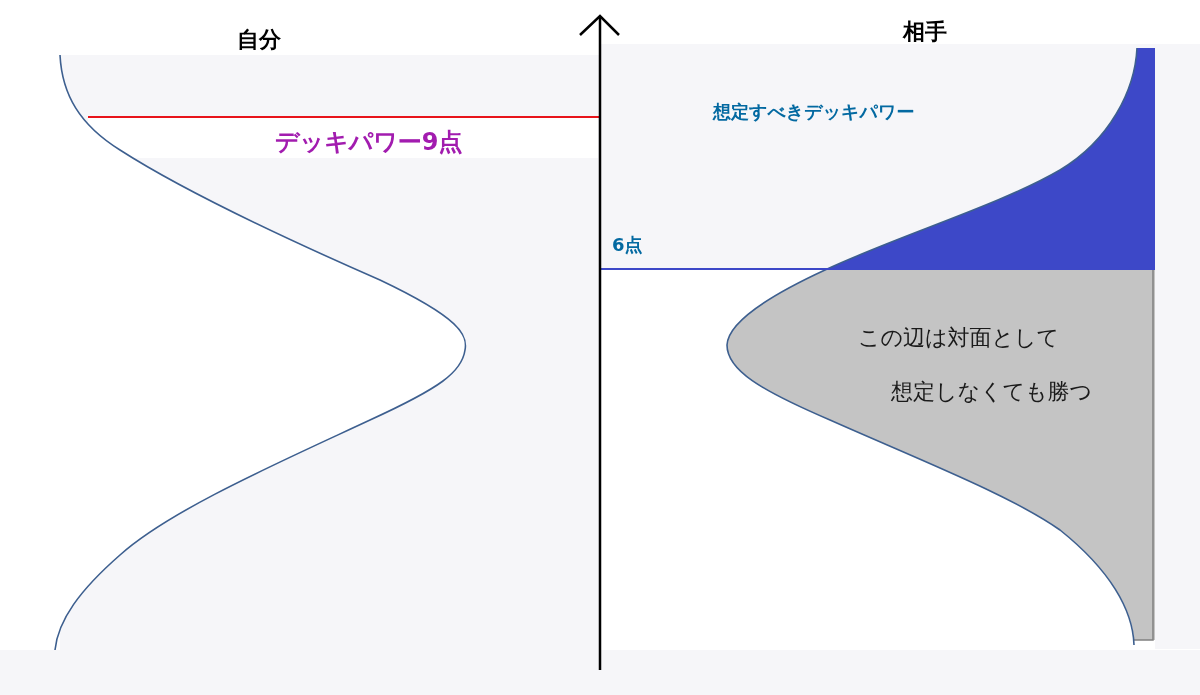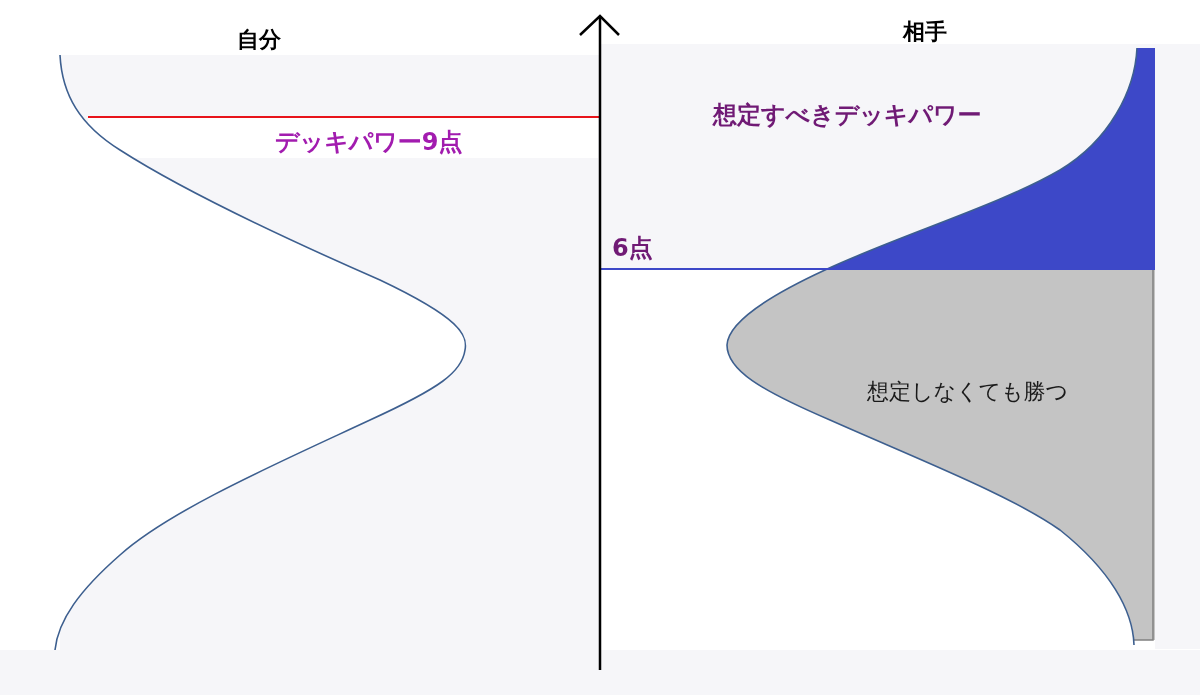--- a/index.html
+++ b/index.html
@@ -29,22 +29,22 @@
       font-size: 22px;
       color: #000000;
     }
     .red-label {
       font-weight: bold;
       font-size: 24px;
       color: #a21caf;
     }
     .blue-label {
       font-weight: bold;
-      font-size: 24px;
-      color: #701a75;
+      font-size: 18px;
+      color: #0369a1;
     }
     .gray-label {
       font-size: 22px;
       color: #1a1a1a;
     }
   </style>
 </head>
 <body>
 
 <div id="stage">
@@ -105,14 +105,15 @@
   
   <div class="label title" style="left:237px; top:29px;">自分</div>
   <div class="label title" style="left:903px; top:21px;">相手</div>
 
   <div class="label red-label" style="left:275px; top:130px;">デッキパワー9点</div>
 
   <div class="label blue-label" style="left:612px; top:236px;">6点</div>
 
   <div class="label blue-label" style="left:713px; top:103px;">想定すべきデッキパワー</div>
 
-  <div class="label gray-label" style="left:867px; top:381px;">想定しなくても勝つ</div>
+  <div class="label gray-label" style="left:858px; top:327px;">この辺は対面として</div>
+  <div class="label gray-label" style="left:891px; top:381px;">想定しなくても勝つ</div>
 </div>
 
 </body></html>

